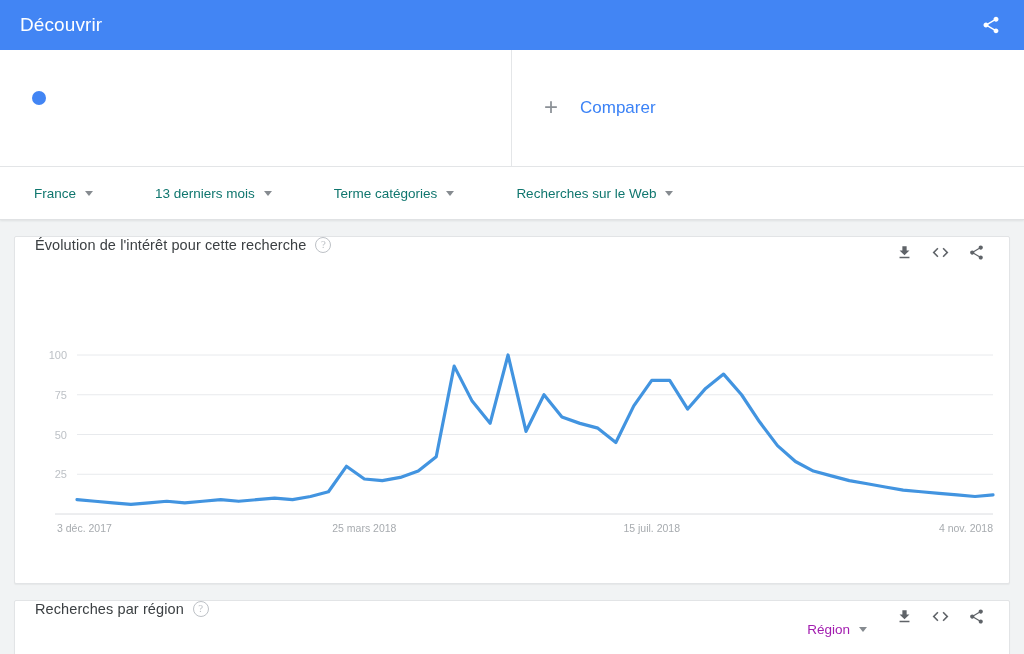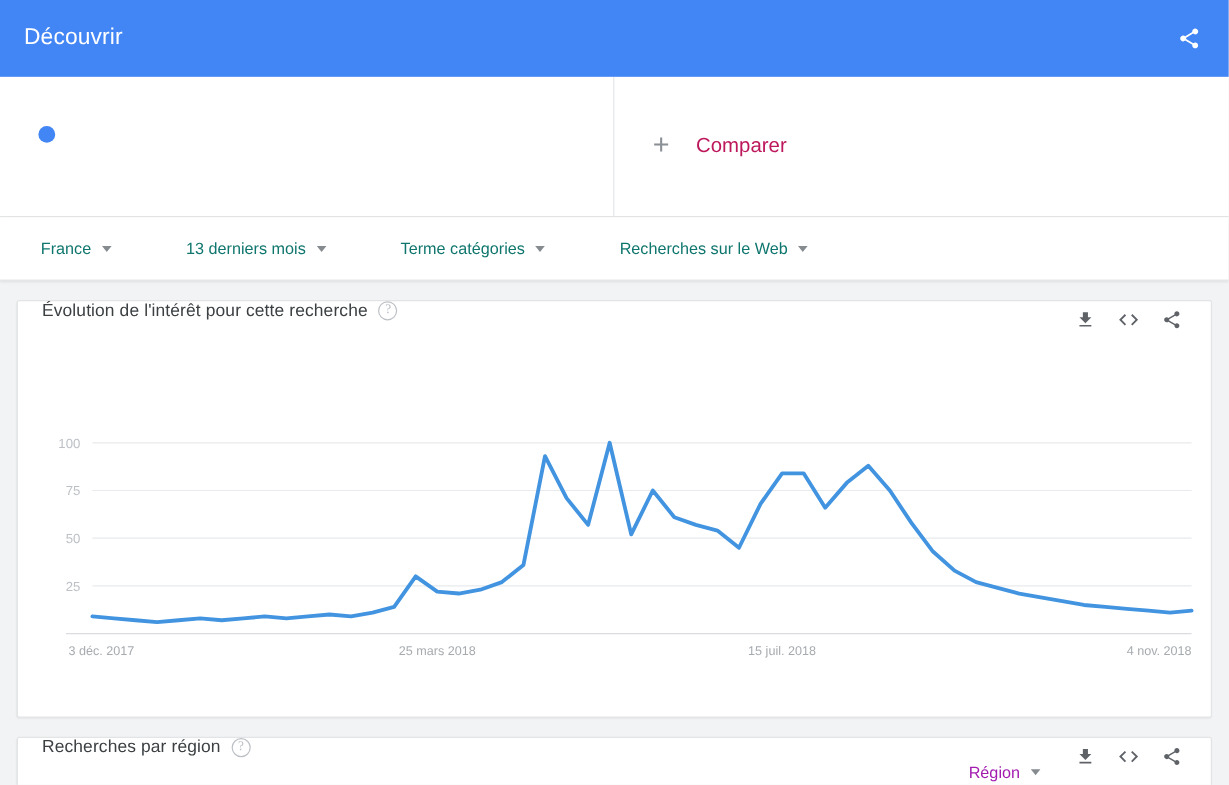--- a/index.html
+++ b/index.html
@@ -7,21 +7,21 @@
     margin: 0; padding: 0;
     width: 1024px; height: 654px;
     overflow: hidden;
     background: #f1f3f4;
     font-family: "Liberation Sans", sans-serif;
     -webkit-font-smoothing: antialiased;
   }
 
   
   .topbar {
-    height: 64px;
+    height: 50px;
     background: #4285f4;
     display: flex;
     align-items: center;
     padding: 0 16px 0 20px;
     position: relative;
   }
   .topbar-title {
     color: #ffffff;
     font-size: 19px;
     letter-spacing: .1px;
@@ -79,21 +79,21 @@
   .compare-plus {
     font-size: 24px;
     color: #8b9096;
     font-weight: 300;
     line-height: 1;
     margin-right: 22px;
     margin-top: -2px;
   }
   .compare-label {
     font-size: 17px;
-    color: #be185d;
+    color: #3b82f6;
   }
 
   
   .filters {
     background: #ffffff;
     height: 53px;
     display: flex;
     align-items: center;
     padding-left: 34px;
     border-bottom: 1px solid #e0e2e4;

